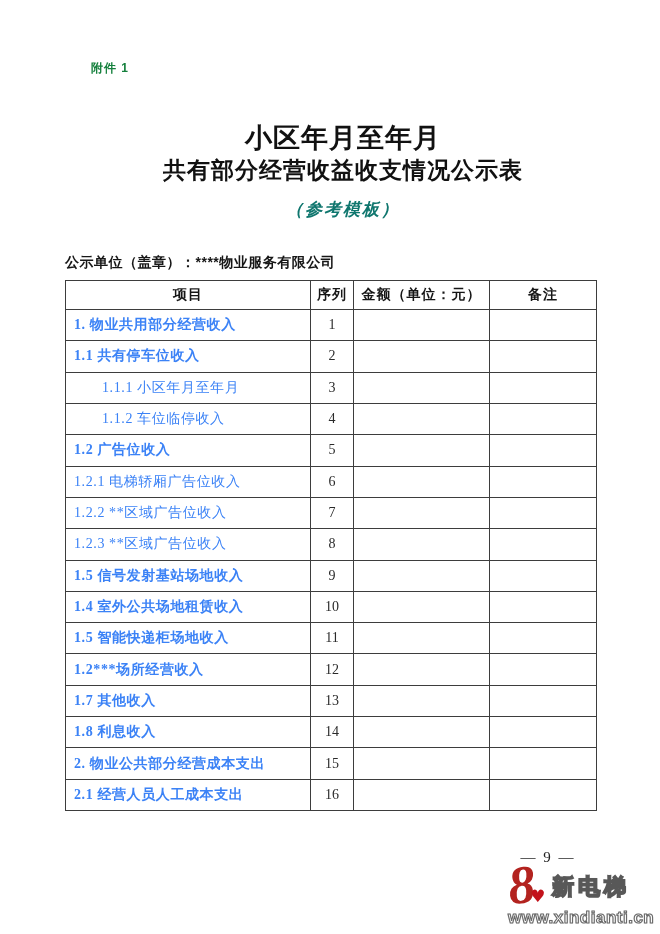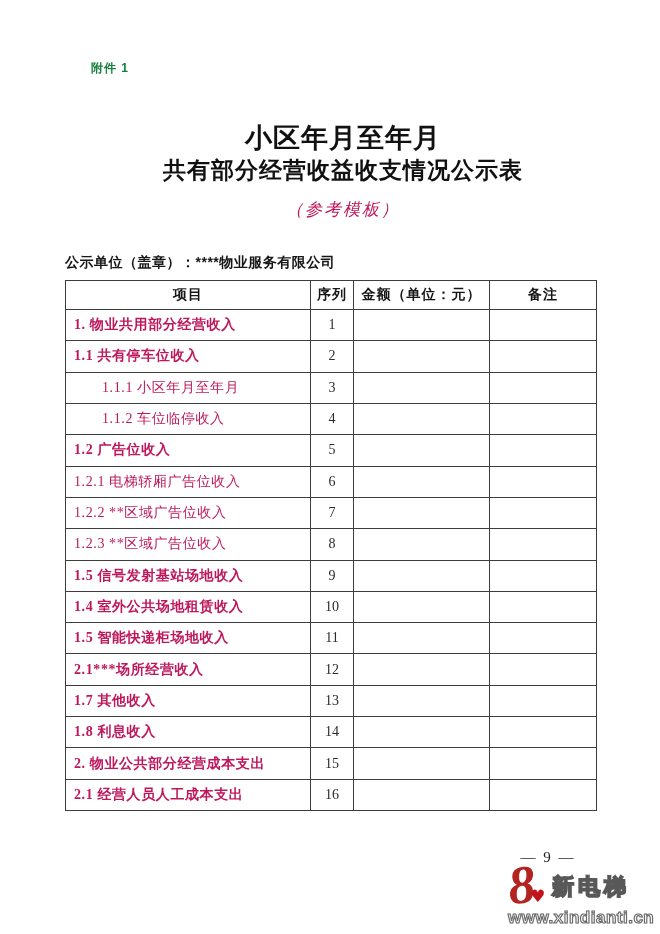--- a/index.html
+++ b/index.html
@@ -31,21 +31,21 @@
   .title-line1 {
     font-size: 27px; font-weight: bold; color: #111;
     letter-spacing: 1px; line-height: 32px;
   }
   .title-line2 {
     font-size: 23px; font-weight: bold; color: #111;
     letter-spacing: 1px; line-height: 33px;
   }
   .subtitle {
     margin-top: 11px;
-    font-size: 17px; font-weight: normal; color: #be185d;
+    font-size: 17px; font-weight: bold; color: #0f766e;
     font-style: italic;
     letter-spacing: 2px;
   }
   .issuer-line {
     position: absolute; left: 65px; top: 254px;
     font-family: "Liberation Sans", "DejaVu Sans", sans-serif;
     font-size: 14px; font-weight: bold; color: #161616;
     letter-spacing: 0.5px;
   }
   table.disclosure {
@@ -57,21 +57,21 @@
     border: 1.6px solid #3d3d3d;
     font-size: 14px;
     vertical-align: middle;
     overflow: hidden; white-space: nowrap;
   }
   table.disclosure thead tr { height: 29px; }
   table.disclosure th {
     font-weight: bold; text-align: center; color: #161616;
     letter-spacing: 1px;
   }
-  td.c-item { text-align: left; padding-left: 8px; color: #be185d; letter-spacing: 0.6px; }
+  td.c-item { text-align: left; padding-left: 8px; color: #3b82f6; letter-spacing: 0.6px; }
   td.c-item.bold { font-weight: bold; }
   td.c-item.indent { padding-left: 36px; }
   td.c-seq { text-align: center; font-size: 13px; color: #2a2a2a; }
   td.c-amount, td.c-remark { background: #fff; }
   .page-number {
     position: absolute; left: 508px; top: 849px; width: 80px;
     text-align: center; font-size: 15px; color: #222;
     letter-spacing: 2px;
   }
   .logo {
@@ -203,21 +203,21 @@
           <td class="c-amount"></td>
           <td class="c-remark"></td>
         </tr>
         <tr>
           <td class="c-item bold">1.5 智能快递柜场地收入</td>
           <td class="c-seq">11</td>
           <td class="c-amount"></td>
           <td class="c-remark"></td>
         </tr>
         <tr>
-          <td class="c-item bold">2.1***场所经营收入</td>
+          <td class="c-item bold">1.2***场所经营收入</td>
           <td class="c-seq">12</td>
           <td class="c-amount"></td>
           <td class="c-remark"></td>
         </tr>
         <tr>
           <td class="c-item bold">1.7 其他收入</td>
           <td class="c-seq">13</td>
           <td class="c-amount"></td>
           <td class="c-remark"></td>
         </tr>

